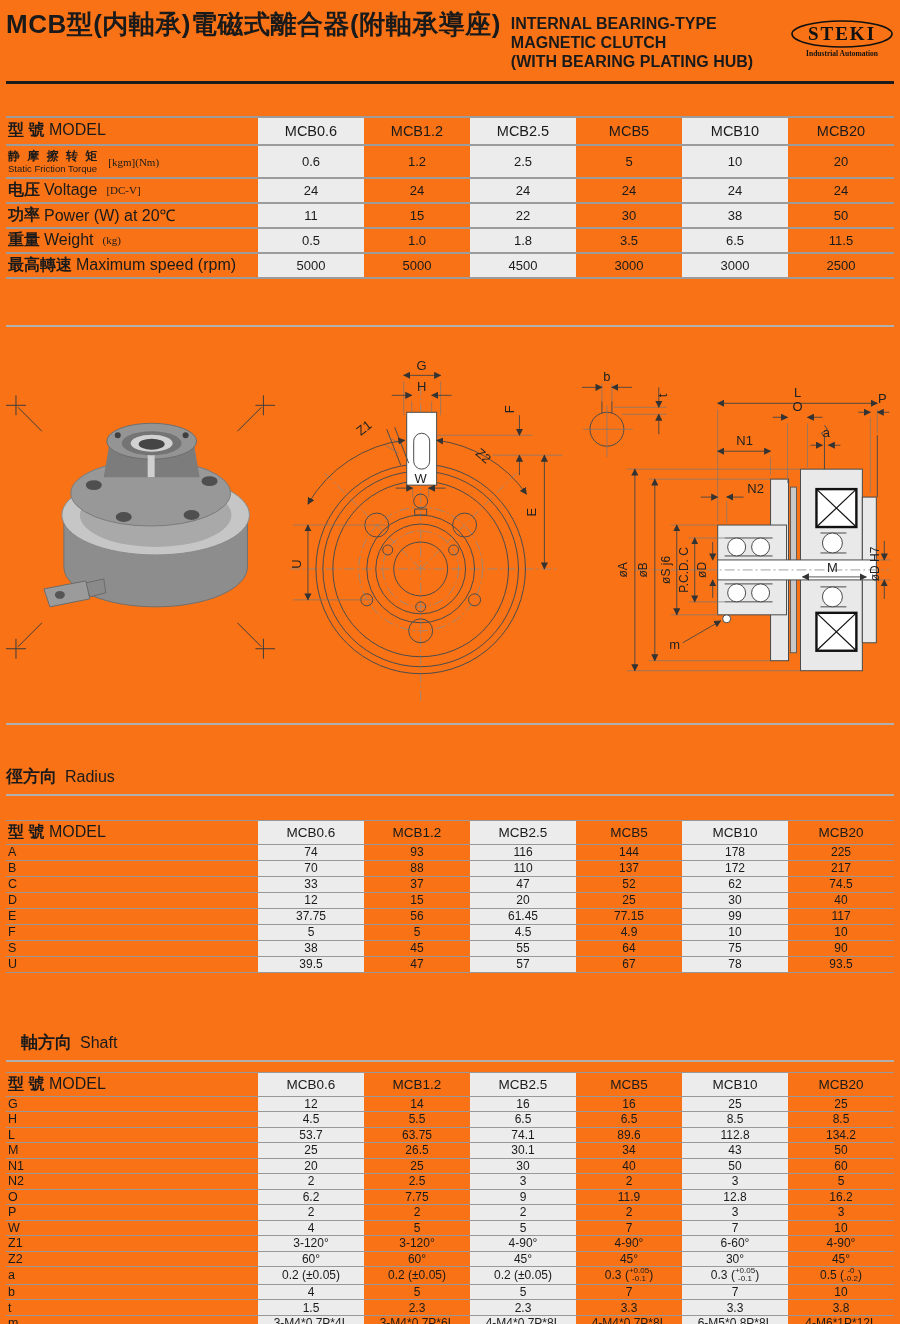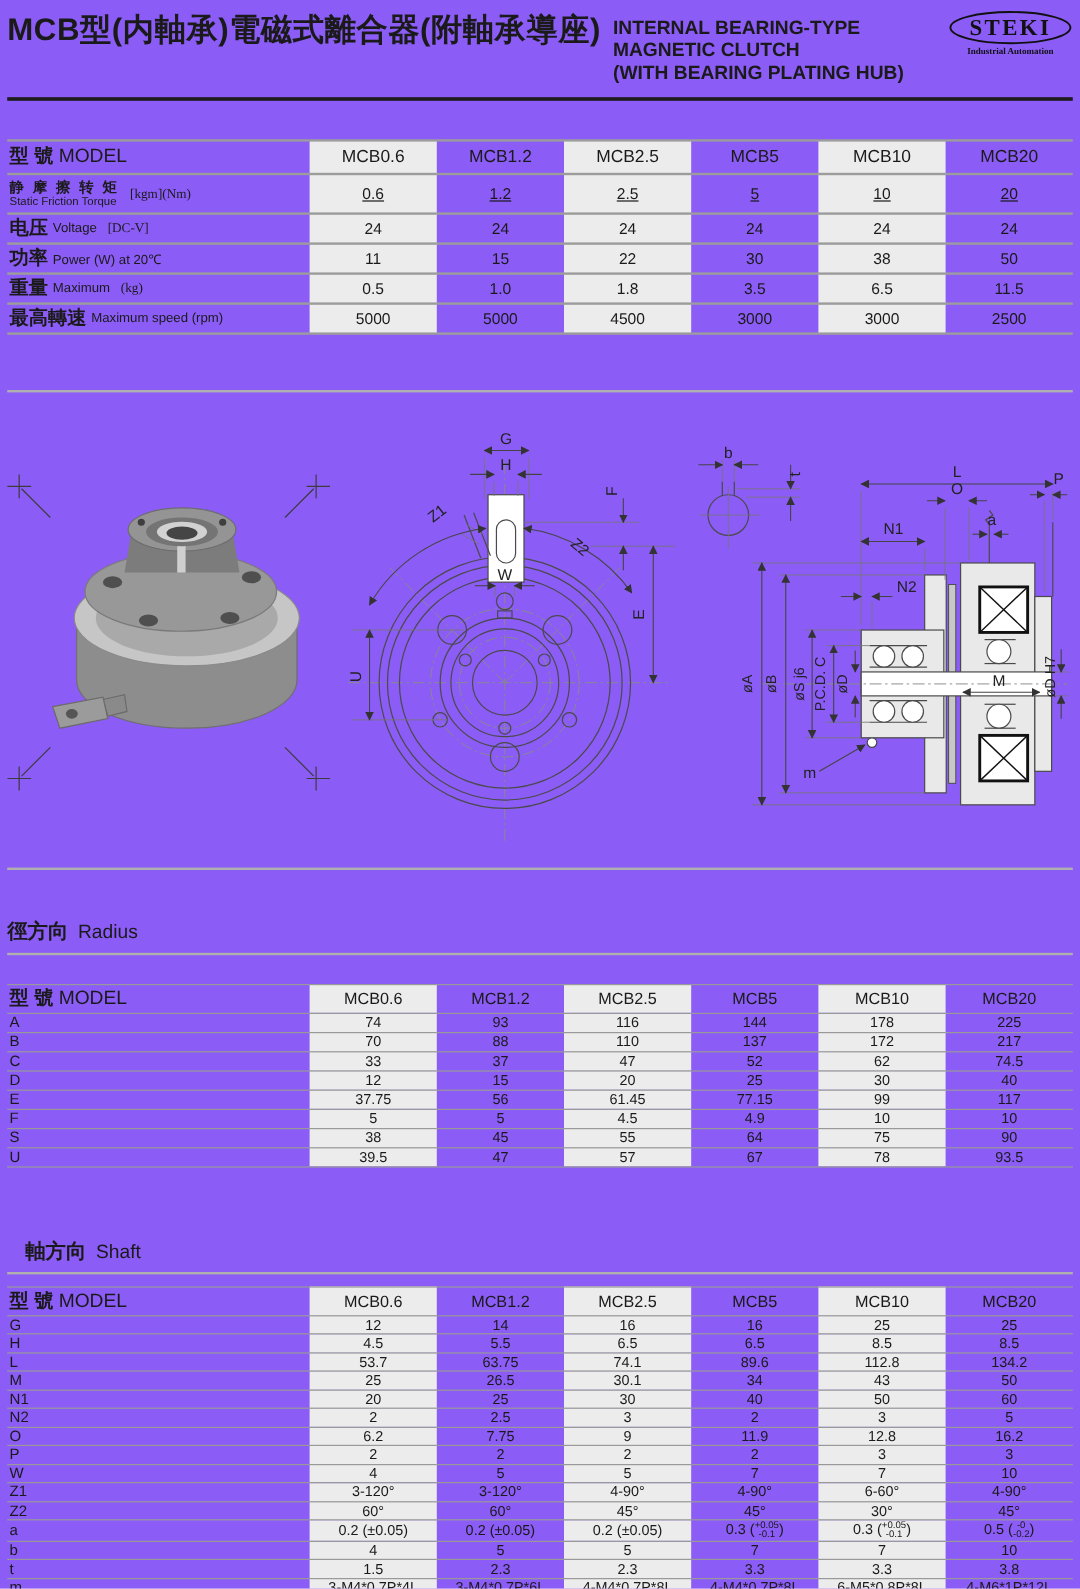--- a/index.html
+++ b/index.html
@@ -1,41 +1,41 @@
 <!DOCTYPE html>
 <html><head>
 <meta charset="utf-8">
 <style>
   html,body { margin:0; padding:0; background:#fff; }
   body { font-family:"Liberation Sans", sans-serif; color:#1a1a1a; }
-  .page { width:900px; height:1324px; box-sizing:border-box; padding:0 6px; overflow:hidden; background:#8b5cf6; }
+  .page { width:900px; height:1324px; box-sizing:border-box; padding:0 6px; overflow:hidden; background:#f97316; }
 
   
   .hdr { display:flex; align-items:flex-start; padding:7px 0 9px 0; border-bottom:3px solid #1c1c1c; }
   .title { font-size:26px; font-weight:bold; margin:0; white-space:nowrap; letter-spacing:0.5px; }
   .subtitle { font-size:16px; font-weight:bold; line-height:1.2; margin:7px 6px 0 10px; flex:1; }
-  .logo { margin-top:1px; }
+  .logo { margin-top:12px; }
   .logotext { font-family:"Liberation Serif", serif; font-weight:bold; font-size:19px; letter-spacing:2px; fill:#111; }
   .logosub { font-family:"Liberation Serif", serif; font-weight:bold; font-size:7.5px; fill:#111; }
 
   
   table { width:100%; border-collapse:collapse; table-layout:fixed; }
   th, td { padding:0; font-weight:normal; }
   .band { background:#ececec; }
   .lbl { width:250px; text-align:left; padding-left:2px; }
   td:not(.lbl), th:not(.lbl) { text-align:center; }
 
   .spec { margin-top:32px; border-top:2px solid #9c9c9c; }
   .spec tr { border-bottom:2px solid #9c9c9c; }
   .spec thead th { height:26px; font-size:14.5px; }
   .spec tbody td { height:23px; font-size:13px; }
-  .spec tr.stacked td { height:31px;text-decoration:underline; }
+  .spec tr.stacked td { height:31px; }
   .zh { font-weight:bold; font-size:16px; }
   .enlab { font-size:16px; }
-  .ensm { font-size:11px; }
+  .ensm { font-size:16px; }
   .lblwrap { display:inline-flex; align-items:center; gap:4px; }
   .stack { display:inline-flex; flex-direction:column; line-height:1.2; text-align:left; }
   .stack .zh { font-size:12px; letter-spacing:2px; }
   .stack .ensm { font-size:9.5px; }
   .unit { font-family:"Liberation Serif", serif; font-size:11px; margin-left:5px; }
 
   .rule { height:2px; background:#b0b0b0; }
   .rule-a { margin-top:46px; }
   .rule-b { margin-top:6px; }
   .rule-under { margin-top:6px; height:2px; }
@@ -138,21 +138,21 @@
           <td class="band">11</td>
           <td>15</td>
           <td class="band">22</td>
           <td>30</td>
           <td class="band">38</td>
           <td>50</td>
         </tr>
         <tr>
           <td class="lbl"><span class="lblwrap">
               <span class="zh">重量</span>
-              <span class="ensm">Maximum</span>
+              <span class="ensm">Weight</span>
               <span class="unit">(kg)</span>
             </span></td>
           <td class="band">0.5</td>
           <td>1.0</td>
           <td class="band">1.8</td>
           <td>3.5</td>
           <td class="band">6.5</td>
           <td>11.5</td>
         </tr>
         <tr>

